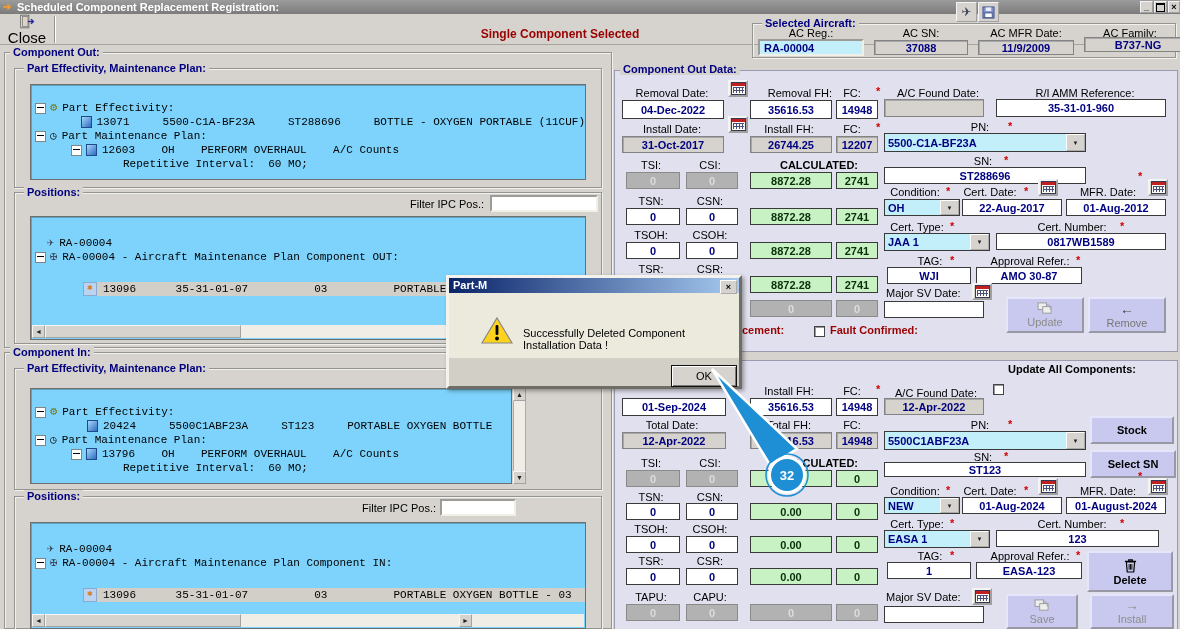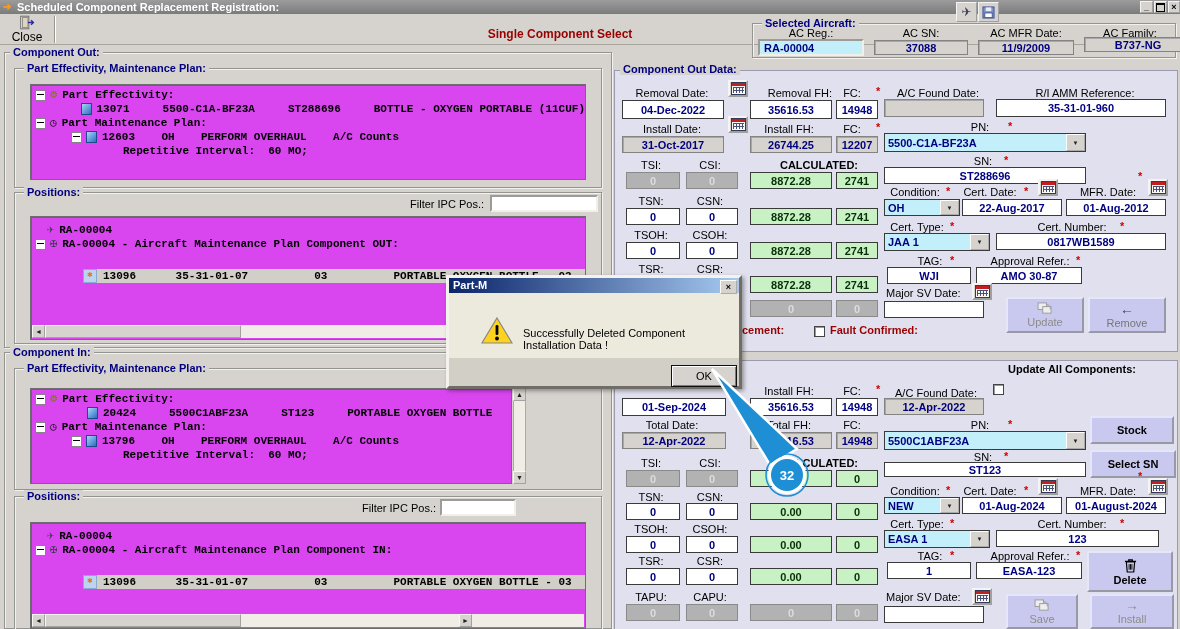--- a/index.html
+++ b/index.html
@@ -10,31 +10,31 @@
   .titlebar{left:0;top:0;width:1180px;height:14px;background:linear-gradient(#9c9c9c,#7b7b7b);
             color:#fff;font-weight:bold;line-height:14px;}
   .tb-icon{left:3px;top:0;color:#f49b2c;font-size:10px;line-height:14px;}
   .tb-title{left:17px;top:0;line-height:14px;font-size:11px;}
   .wbtn{width:13px;height:12px;background:#d6d3ce;border:1px outset #f4f4f4;color:#000;
         display:flex;align-items:center;justify-content:center;font-size:9px;font-weight:bold;line-height:9px;}
   .restore-glyph{display:block;width:7px;height:6px;border:1px solid #000;border-top-width:2px;}
   
   .toolbar{left:0;top:14px;width:1180px;height:31px;background:#d6d3ce;border-bottom:1px solid #a8a49c;}
   .closebtn{left:6px;top:16px;width:42px;height:27px;display:flex;flex-direction:column;align-items:center;justify-content:center;background:#d6d3ce;}
-  .closebtn span{font-size:12px;}
+  .closebtn span{font-size:15px;}
   .tsep{left:54px;top:16px;width:2px;height:27px;border-left:1px solid #9a968e;border-right:1px solid #fff;}
   .heading{left:360px;top:27px;width:400px;text-align:center;font-weight:bold;font-size:12px;color:#990000;}
   .tbtn{width:21px;height:20px;background:#d6d3ce;border:1px outset #f4f4f4;display:flex;align-items:center;justify-content:center;}
   
   .box{border:1px solid #949490;box-shadow:inset 1px 1px 0 #f3f1ec, 1px 1px 0 #f3f1ec;}
   .cap{background:#d6d3ce;color:#000080;font-weight:bold;padding:0 3px;line-height:12px;z-index:3;}
   .panel{background:#e0e0ee;border:1px solid #9a9ab0;}
   .pcap{background:#d6d3ce;color:#000080;font-weight:bold;padding:0 3px;line-height:12px;z-index:3;}
   
-  .tree{background:#d946ef;border:1px solid #6e6e6e;box-shadow:inset 1px 1px 0 rgba(0,0,0,.22);padding-top:3px;overflow:hidden;font-weight:bold;}
+  .tree{background:#7dd3fc;border:1px solid #6e6e6e;box-shadow:inset 1px 1px 0 rgba(0,0,0,.22);padding-top:16px;overflow:hidden;}
   .trow{display:flex;align-items:center;height:14px;font-family:"Liberation Mono","DejaVu Sans Mono",monospace;
         font-size:11px;white-space:pre;}
   .sel{background:#d2cfc8;margin-top:35px;}
   .exp{flex:none;width:9px;height:9px;border:1px solid #848484;background:#fff;position:relative;margin-right:4px;}
   .exp::before{content:"";position:absolute;left:1px;right:1px;top:3px;height:1px;background:#000;}
   .cube{flex:none;width:9px;height:10px;background:linear-gradient(135deg,#a6d8f8,#2e6cc2);border:1px solid #1c4a8c;margin-right:5px;}
   .gear::before{content:"⚙";color:#7c7c10;font-size:12px;}
   .clock::before{content:"◷";color:#151515;font-size:11px;}
   .plane::before{content:"✈";color:#3c4258;font-size:12px;}
   .cross::before{content:"✠";color:#3a3a4e;font-size:12px;}
@@ -115,21 +115,21 @@
       <svg width="18" height="15" viewBox="0 0 20 16">
           <rect x="3" y="1" width="9" height="14" fill="#efe9da" stroke="#666"></rect>
           <rect x="5" y="2.5" width="6" height="11" fill="#dcd4c0" stroke="#888"></rect>
           <path d="M11 8 h6" stroke="#2a2aa0" stroke-width="1.6" fill="none"></path>
           <path d="M14.5 5.5 L17 8 L14.5 10.5" stroke="#2a2aa0" stroke-width="1.6" fill="none"></path>
         </svg>
     </span>
     <span>Close</span>
   </div>
   <div class="abs tsep"></div>
-  <div class="abs heading">Single Component Select</div>
+  <div class="abs heading">Single Component Selected</div>
   <div class="abs tbtn" style="left:956px;top:2px;">
     <span style="font-size:12px;color:#3c4258;">✈</span>
   </div>
   <div class="abs tbtn" style="left:978px;top:2px;">
     <span>
       <svg width="13" height="13" viewBox="0 0 14 14">
           <rect x="1" y="1" width="12" height="12" fill="#7a90c8" stroke="#44558c"></rect>
           <rect x="4" y="1.5" width="6" height="4" fill="#e8ecf8"></rect>
           <rect x="3" y="7.5" width="8" height="5" fill="#fff" stroke="#44558c"></rect>
         </svg>

